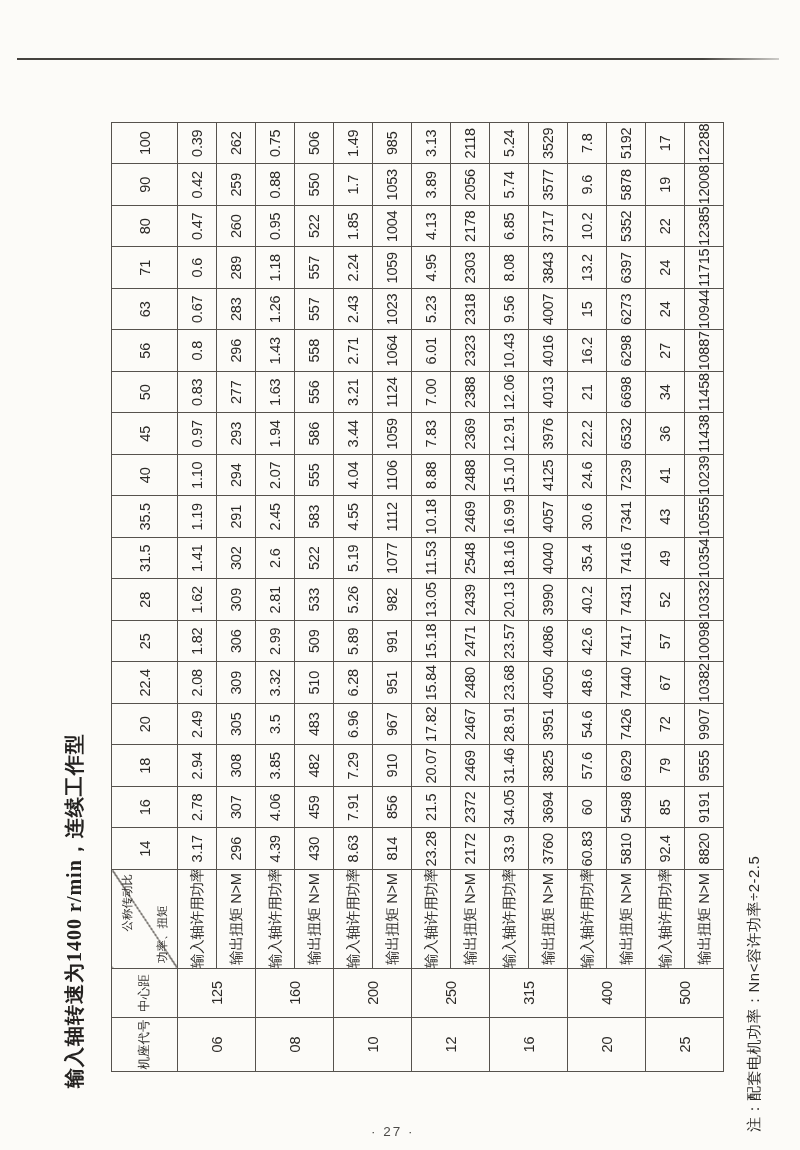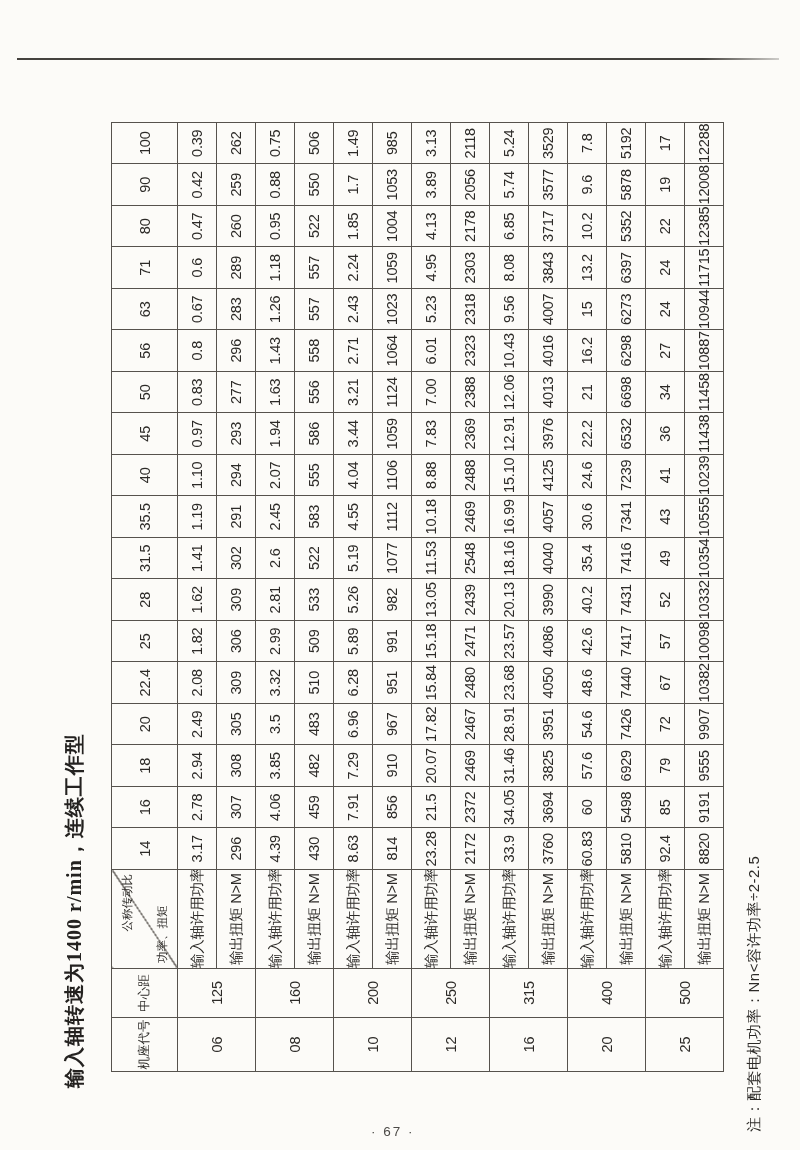--- a/index.html
+++ b/index.html
@@ -429,14 +429,14 @@
             <td>11715</td>
             <td>12385</td>
             <td>12008</td>
             <td>12288</td>
           </tr>
         </tbody>
     </table>
     <div class="note">注：配套电机功率：Nn&lt;容许功率÷2-2.5</div>
   </div>
 
-  <div class="page-num">· 67 ·</div>
+  <div class="page-num">· 27 ·</div>
 </div>
 
 </body></html>

